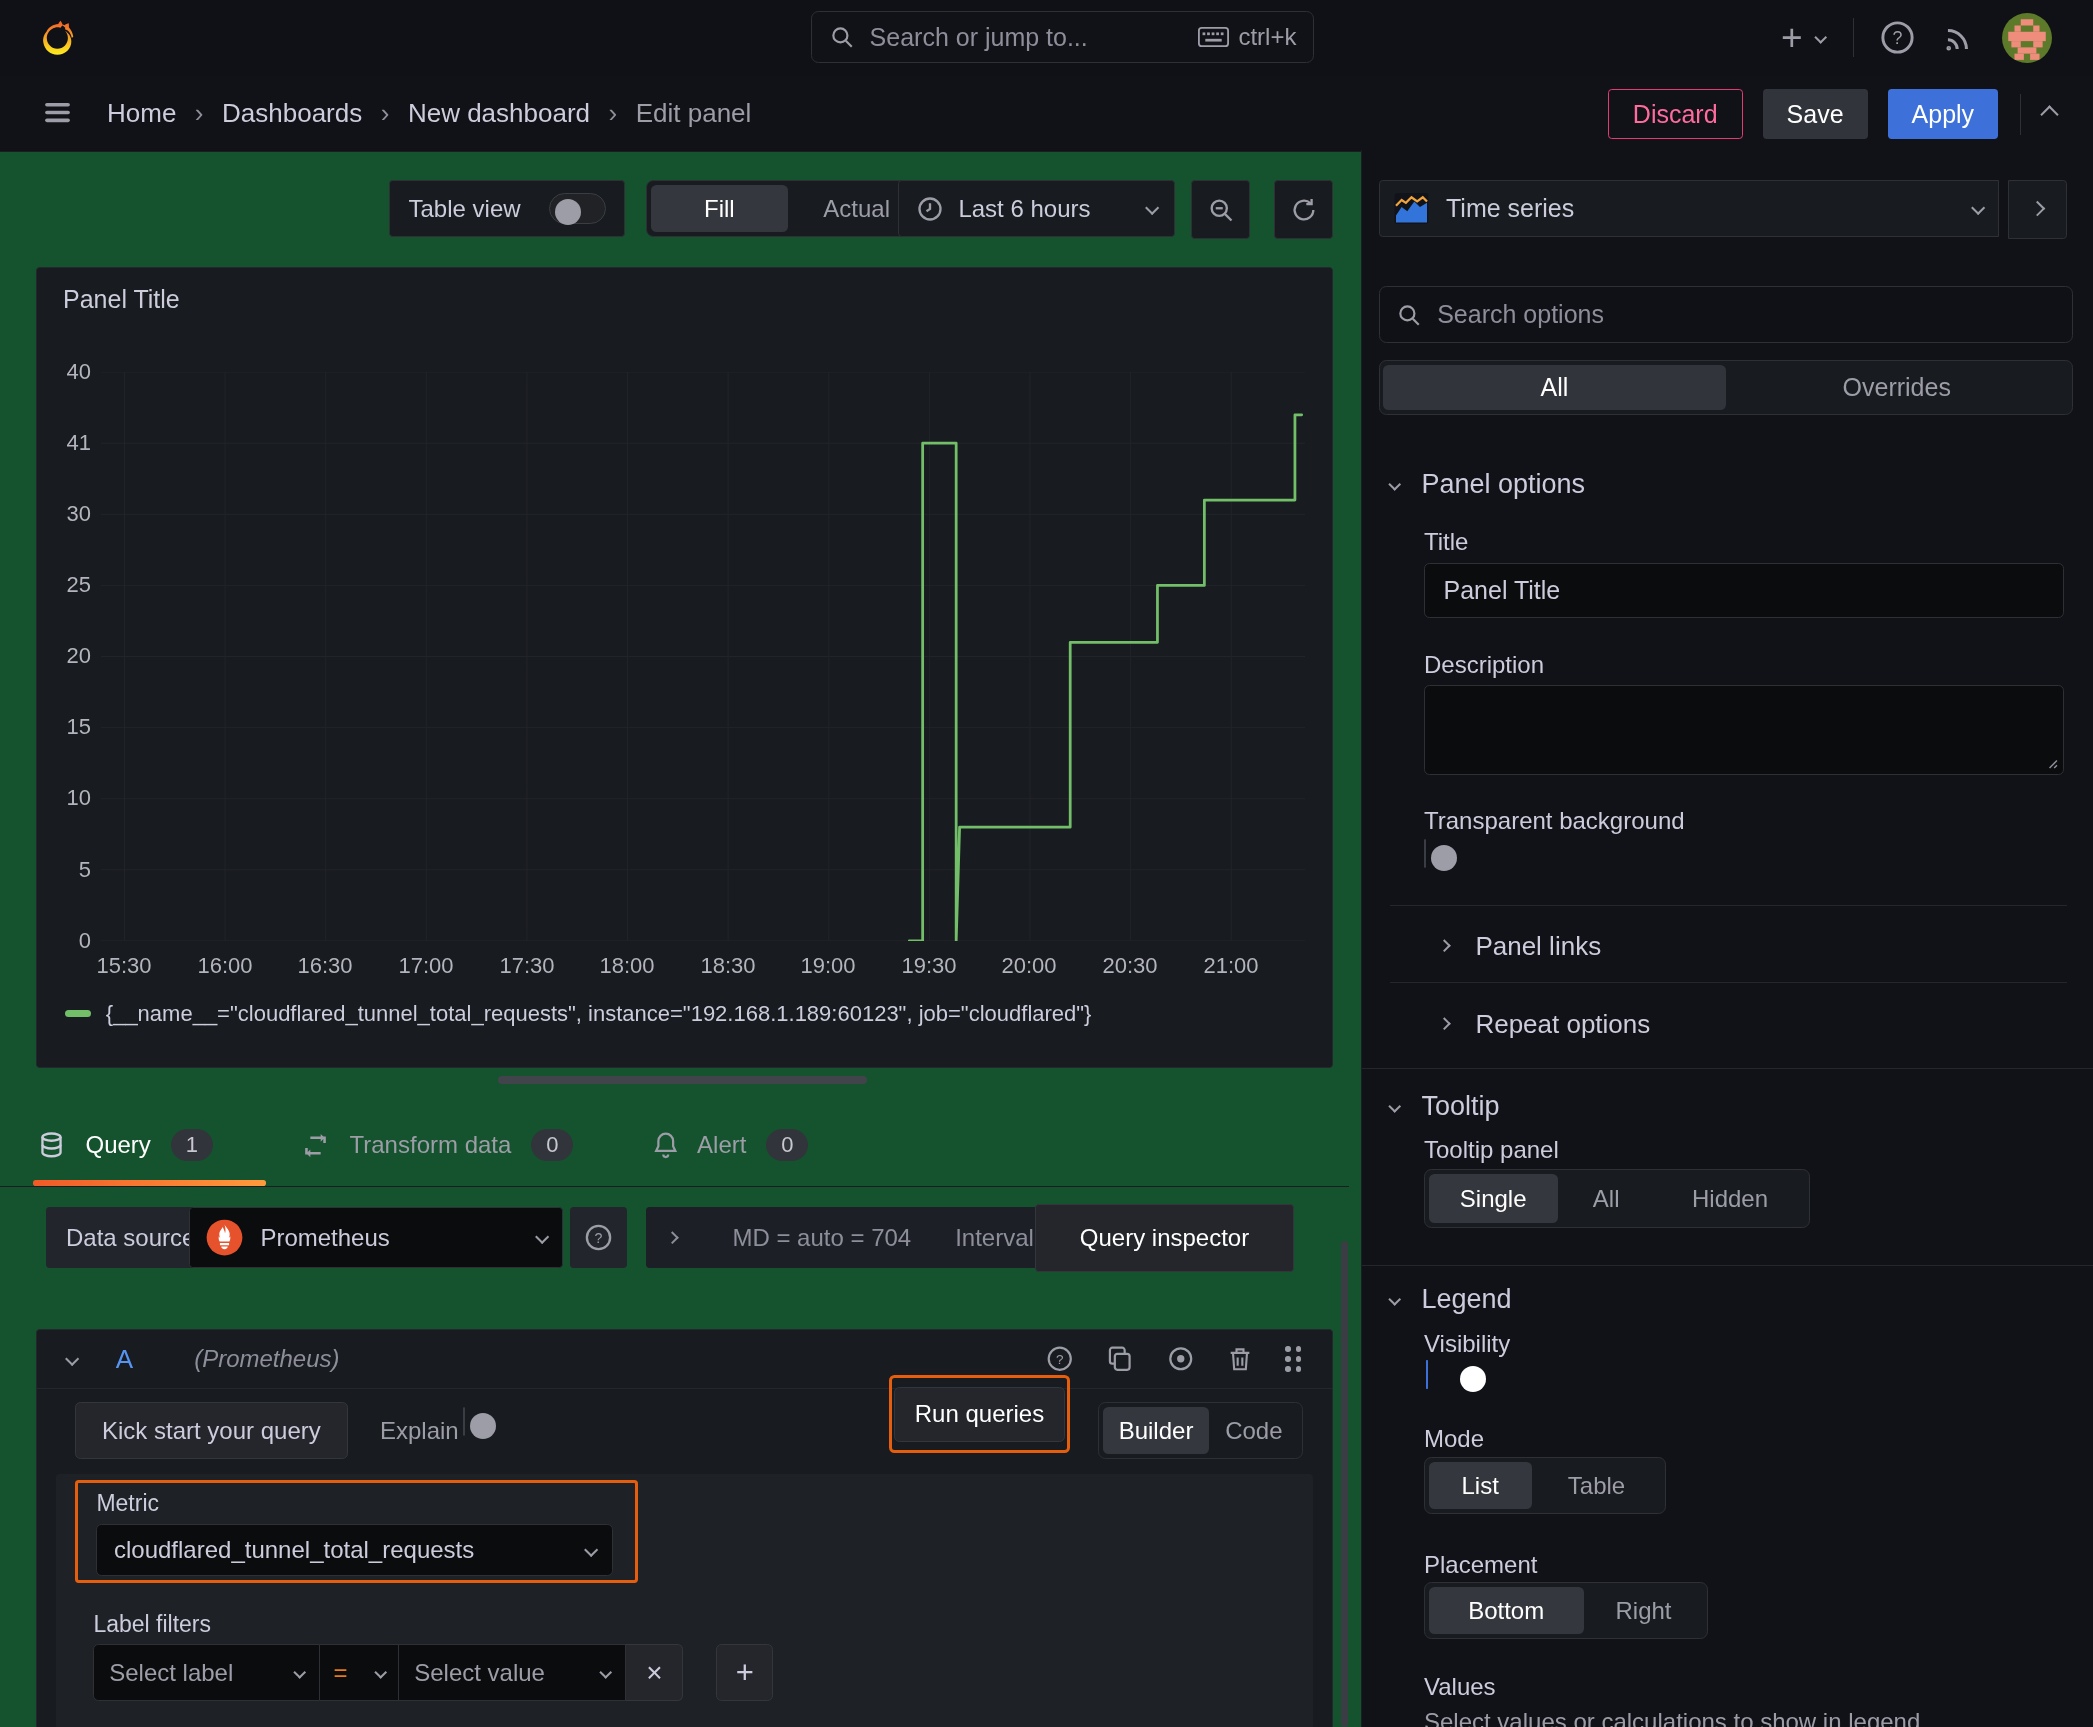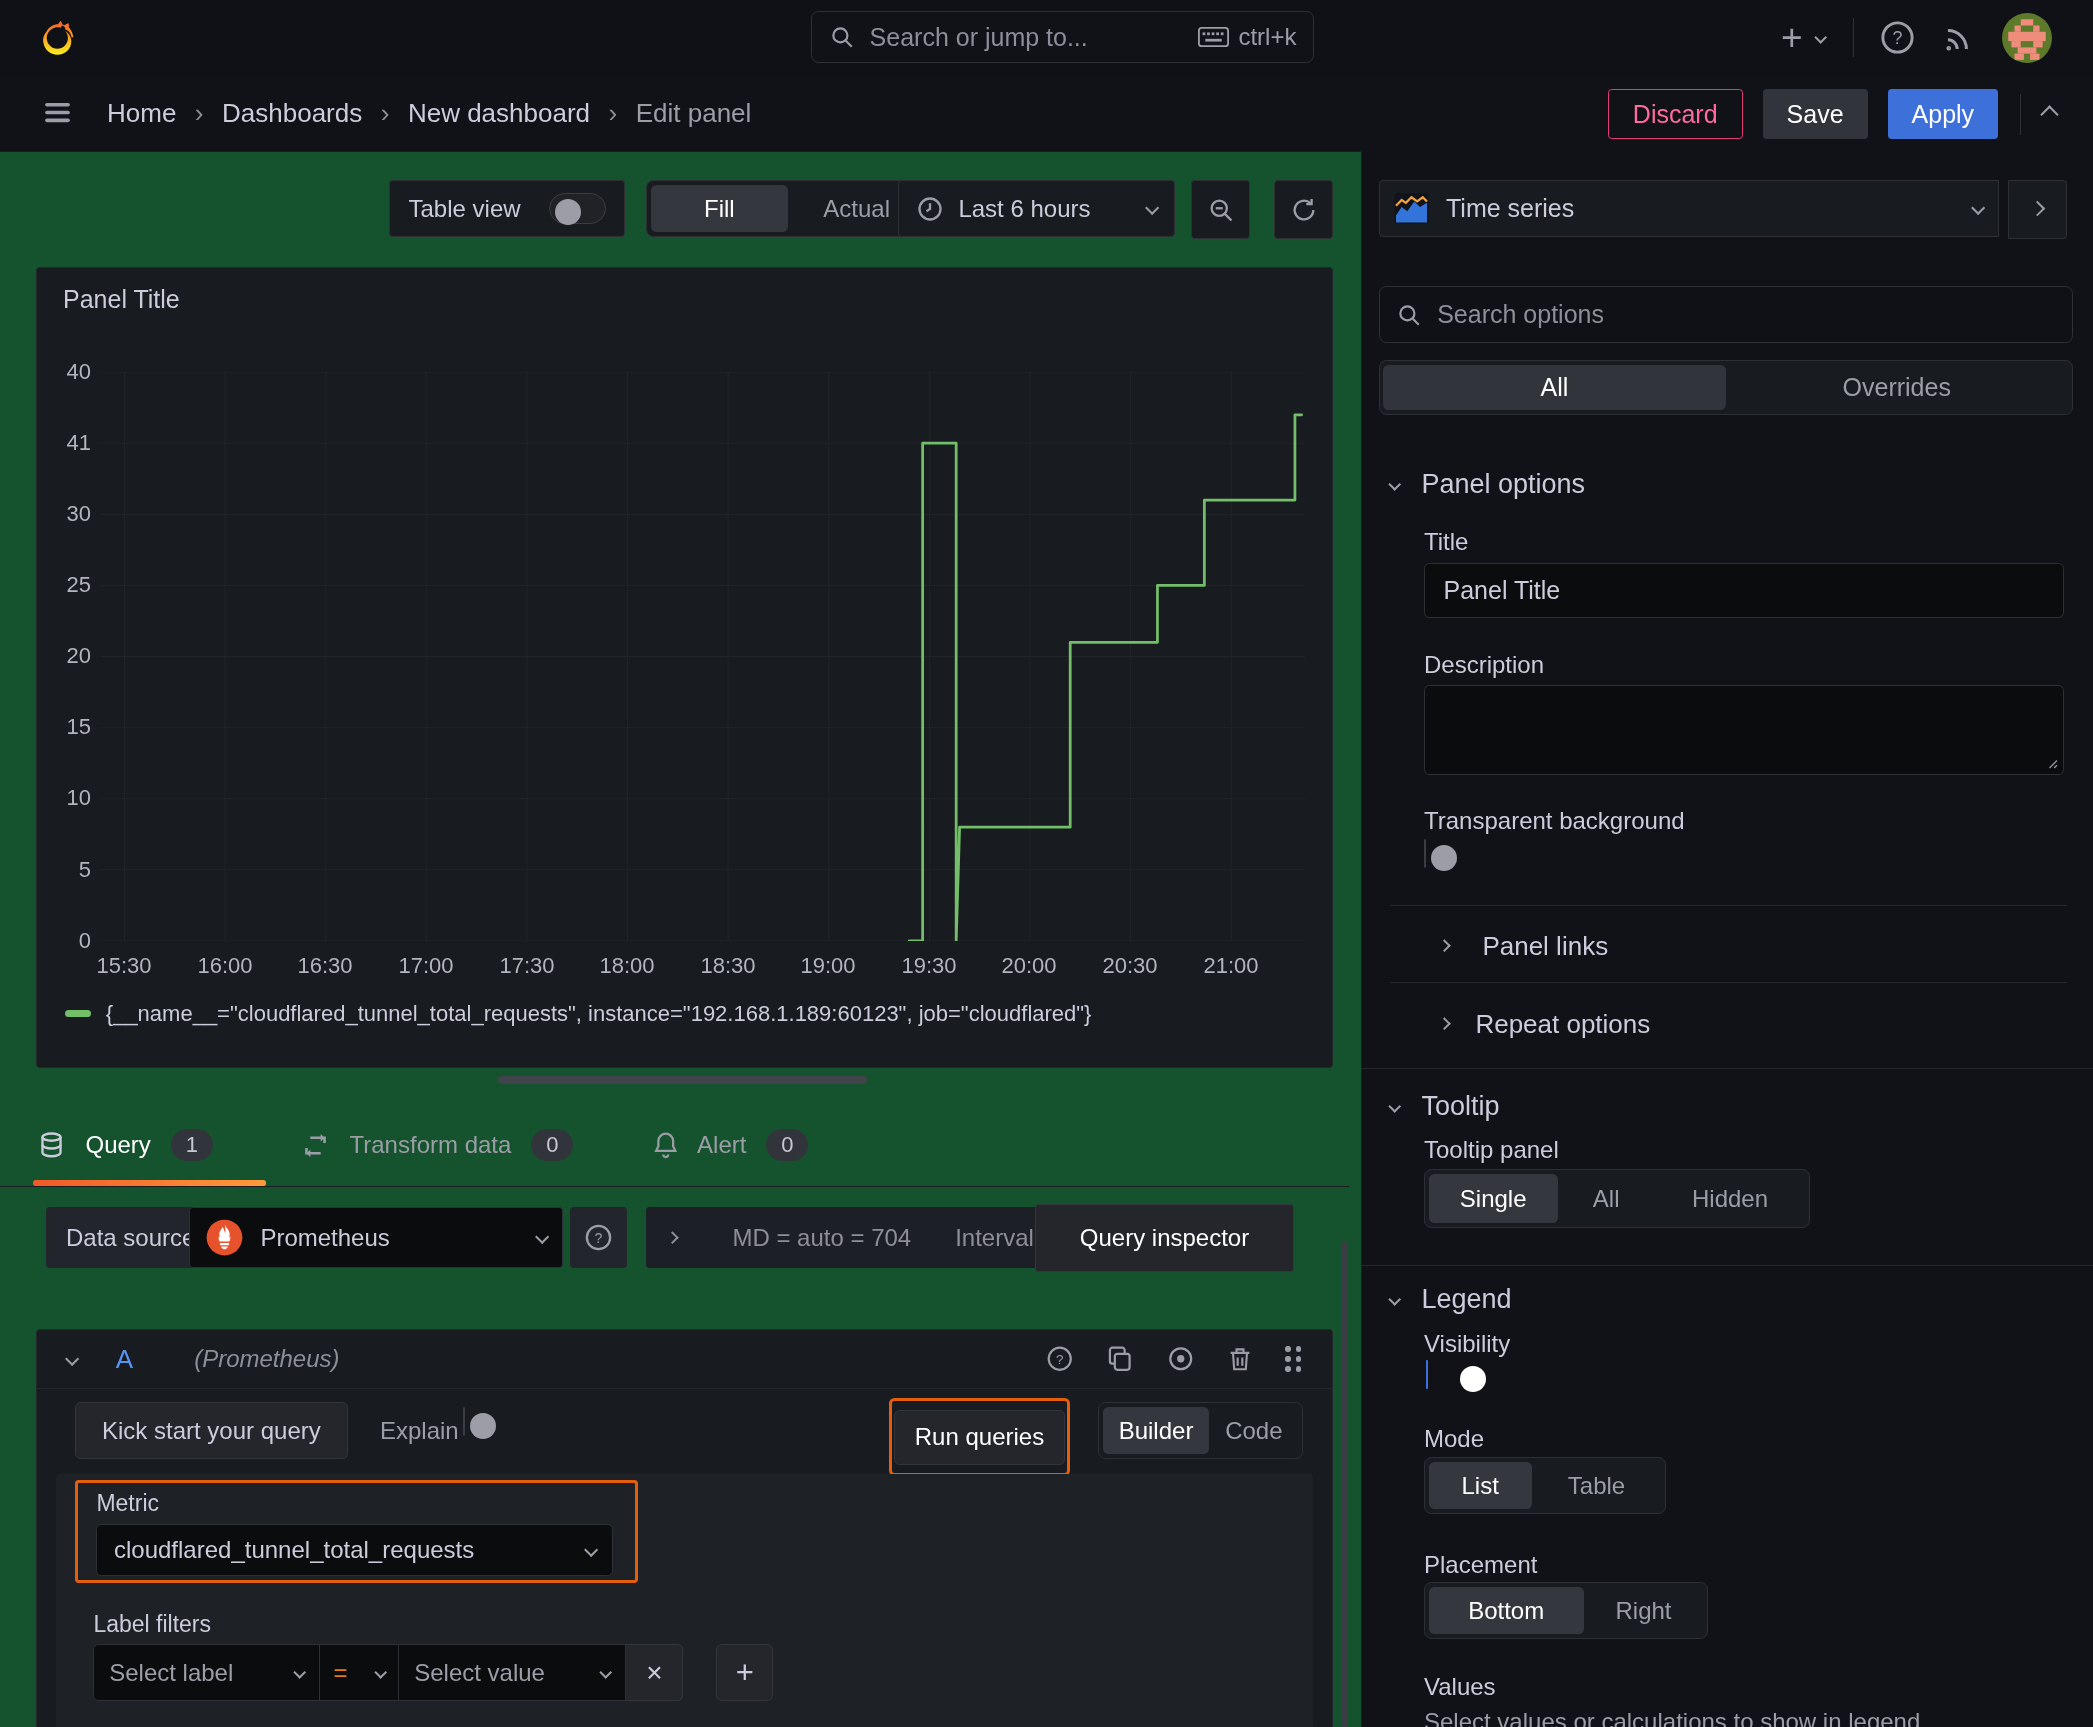--- a/index.html
+++ b/index.html
@@ -334,21 +334,21 @@
         <i style="width:5.5px;height:5.5px;border-radius:50%;background:#9d9da8;"></i>
           <i style="width:5.5px;height:5.5px;border-radius:50%;background:#9d9da8;"></i>
         <i style="width:5.5px;height:5.5px;border-radius:50%;background:#9d9da8;"></i>
           <i style="width:5.5px;height:5.5px;border-radius:50%;background:#9d9da8;"></i>
       </span>
     </div>
     
     <button class="btn-sec abs" style="left:38px;top:72px;height:57px;padding:0 26px;font-size:24px;font-family:inherit;">Kick start your query</button>
     <span class="abs dim" style="left:343px;top:87px;">Explain</span>
     <span class="tog abs" style="left:426px;top:78px;width:61px;height:42px;"></span>
-    <div class="abs" style="left:852px;top:68px;width:175px;height:72px;border:3.7px solid #e55e0d;border-radius:5.5px;display:flex;align-items:center;justify-content:center;">
+    <div class="abs" style="left:852px;top:45px;width:175px;height:72px;border:3.7px solid #e55e0d;border-radius:5.5px;display:flex;align-items:center;justify-content:center;">
       <button class="btn-sec" style="height:55px;padding:0 20px;font-size:24px;color:#fff;font-family:inherit;">Run queries</button>
     </div>
     <div class="seg abs" style="left:1061px;top:72px;width:205px;height:57px;">
       <div class="on" style="flex:1.2;font-size:24px;">Builder</div>
       <div class="off" style="flex:1;font-size:24px;">Code</div>
     </div>
     
     <div class="abs" style="left:19.4px;top:144px;right:19.4px;bottom:0;background:#1e2126;border-radius:3.7px;">
       <div class="abs" style="left:18.5px;top:5.5px;width:563px;height:103px;border:3.7px solid #e55e0d;border-radius:3.7px;box-sizing:border-box;">
         <div style="margin:7.4px 0 0 18.5px;font-size:23px;">Metric</div>
@@ -422,21 +422,21 @@
     <input class="abs input" style="left: 62px; top: 413px; width: 640px; height: 55px; padding: 0px 18.5px; box-sizing: border-box; font-size: 25px;" value="Panel Title">
     <div class="abs" style="left:62px;top:501px;font-size:24px;">Description</div>
     <div class="abs input" style="left:62px;top:535px;width:640px;height:90px;box-sizing:border-box;">
       <svg class="abs" style="right:4.6px;bottom:4.6px;" width="14.8" height="14.8" viewBox="0 0 16 16">
           <path d="M14 6 6 14M14 11l-3 3" stroke="#8e8e9a" stroke-width="1.6"></path>
         </svg>
     </div>
     <div class="abs" style="left:62px;top:657px;font-size:24px;">Transparent background</div>
     <span class="tog abs" style="left:62px;top:690px;"></span>
     <div class="divider abs" style="left:28px;top:755px;width:677px;"></div>
-    <div class="abs row" style="left:78px;top:773px;height:46px;gap:7px;">
+    <div class="abs row" style="left:78px;top:773px;height:46px;">
       <span class="chv r ic" style="width:7.4px;height:7.4px;margin-right:26px;"></span>
       <span style="font-size:26px;">Panel links</span>
     </div>
     <div class="divider abs" style="left:28px;top:832px;width:677px;"></div>
     <div class="abs row" style="left:78px;top:851px;height:46px;">
       <span class="chv r ic" style="width:7.4px;height:7.4px;margin-right:26px;"></span>
       <span style="font-size:26px;">Repeat options</span>
     </div>
     <div class="divider abs" style="left:0;top:918px;width:732px;"></div>
 

